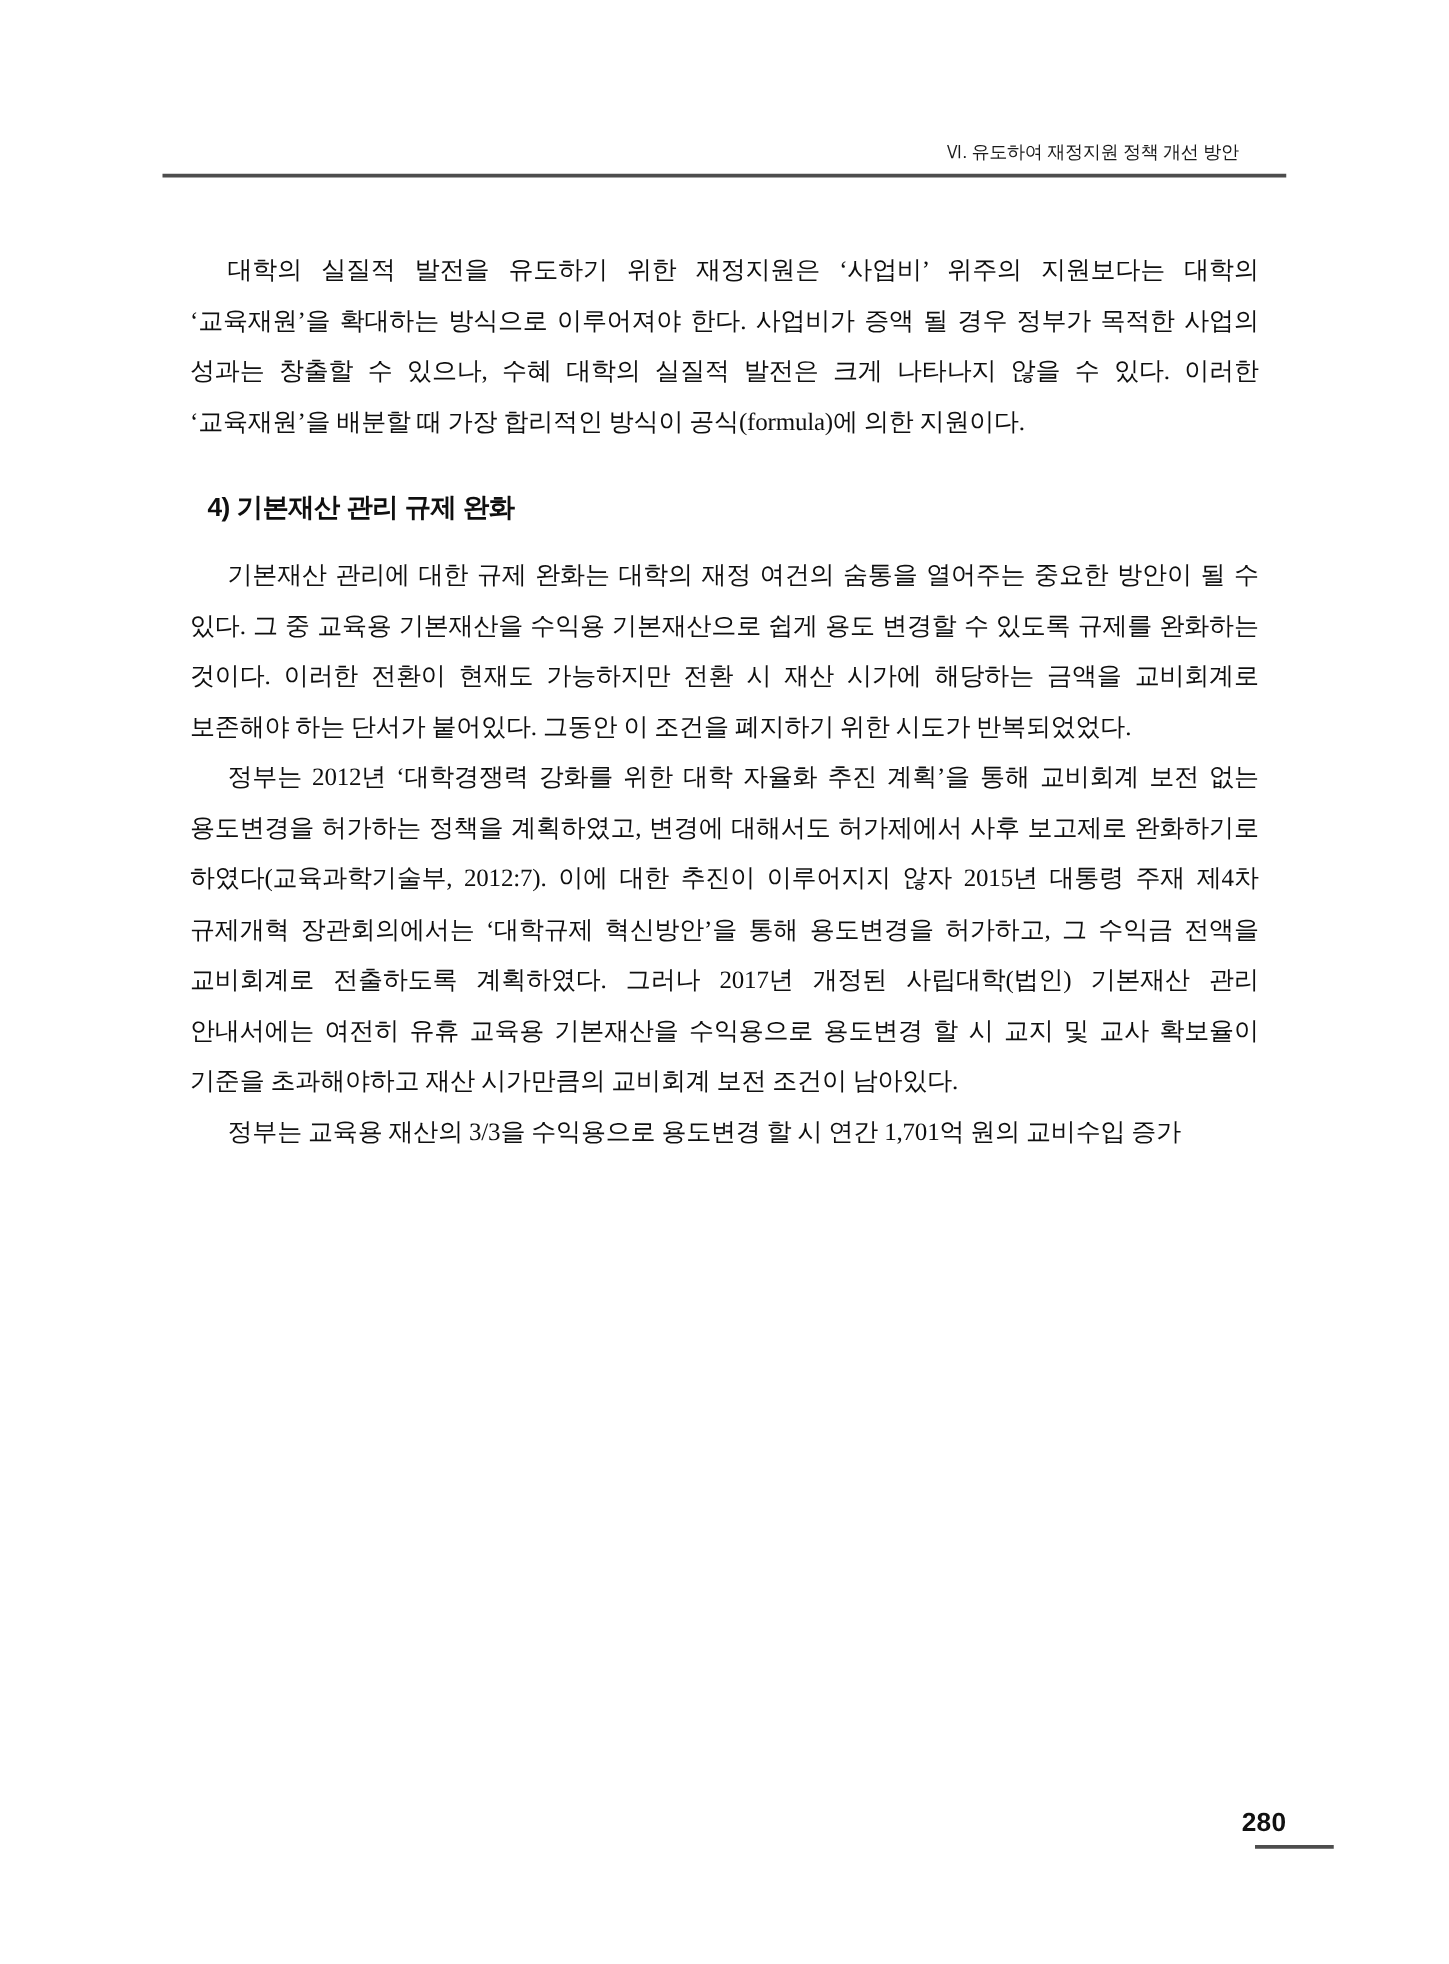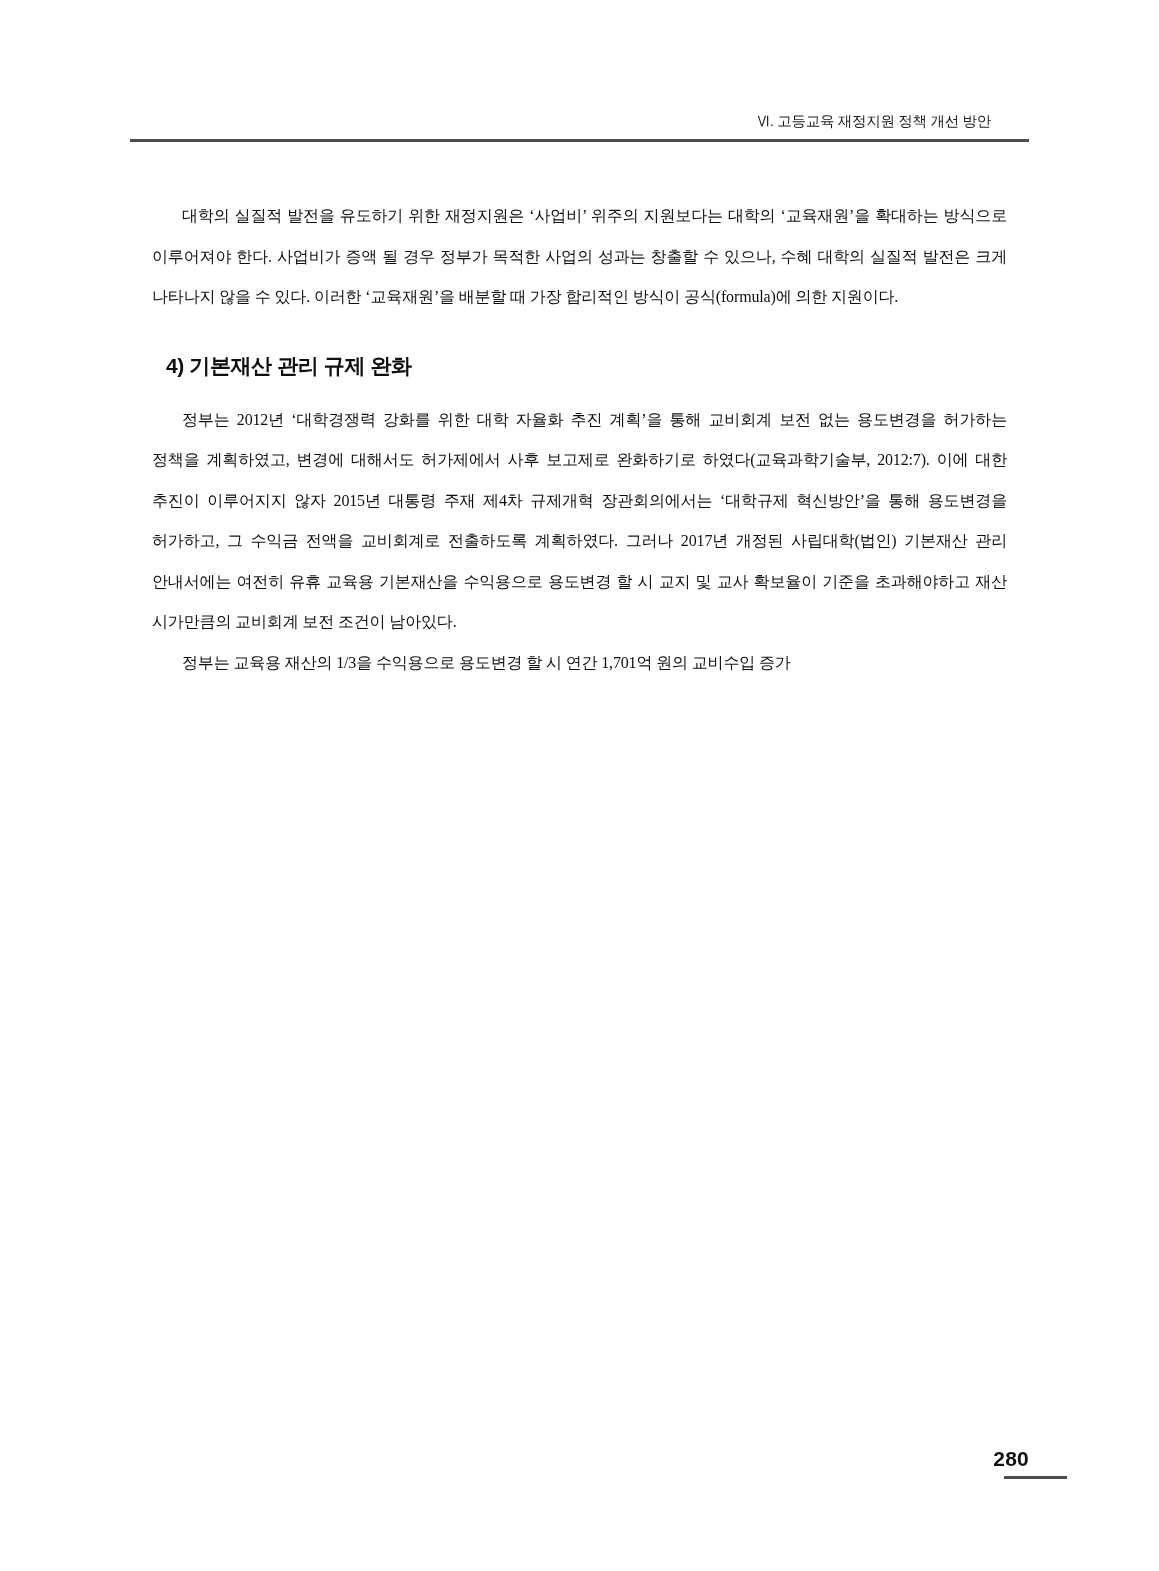--- a/index.html
+++ b/index.html
@@ -50,21 +50,21 @@
 
   
   .content {
     position: absolute;
     top: 196px;
     left: 152px;
     width: 855px;
   }
   p.para {
     margin: 0;
-    font-size: 16px;
+    font-size: 20px;
     line-height: 40.5px;
     text-align: justify;
     text-justify: inter-character;
     text-indent: 30px;
     letter-spacing: -0.15px;
     word-break: keep-all;
   }
   p.para + p.para {
     margin-top: 0;
   }
@@ -103,32 +103,33 @@
     height: 3.4px;
     background: #4d4d4d;
   }
 </style>
 </head>
 <body>
 
 <div class="page">
 
   <div class="header">
-    <div class="header-text">Ⅵ. 고등교육 재정지원 정책 개선 방안</div>
+    <div class="header-text">Ⅵ. 유도하여 재정지원 정책 개선 방안</div>
     <div class="header-rule"></div>
   </div>
 
   <div class="content">
 
     <p class="para">대학의 실질적 발전을 유도하기 위한 재정지원은 ‘사업비’ 위주의 지원보다는 대학의 ‘교육재원’을 확대하는 방식으로 이루어져야 한다. 사업비가 증액 될 경우 정부가 목적한 사업의 성과는 창출할 수 있으나, 수혜 대학의 실질적 발전은 크게 나타나지 않을 수 있다. 이러한 ‘교육재원’을 배분할 때 가장 합리적인 방식이 공식(formula)에 의한 지원이다.</p>
 
     <h3 class="subhead">4) 기본재산 관리 규제 완화</h3>
 
+    <p class="para">기본재산 관리에 대한 규제 완화는 대학의 재정 여건의 숨통을 열어주는 중요한 방안이 될 수 있다. 그 중 교육용 기본재산을 수익용 기본재산으로 쉽게 용도 변경할 수 있도록 규제를 완화하는 것이다. 이러한 전환이 현재도 가능하지만 전환 시 재산 시가에 해당하는 금액을 교비회계로 보존해야 하는 단서가 붙어있다. 그동안 이 조건을 폐지하기 위한 시도가 반복되었었다.</p>
     <p class="para">정부는 2012년 ‘대학경쟁력 강화를 위한 대학 자율화 추진 계획’을 통해 교비회계 보전 없는 용도변경을 허가하는 정책을 계획하였고, 변경에 대해서도 허가제에서 사후 보고제로 완화하기로 하였다(교육과학기술부, 2012:7). 이에 대한 추진이 이루어지지 않자 2015년 대통령 주재 제4차 규제개혁 장관회의에서는 ‘대학규제 혁신방안’을 통해 용도변경을 허가하고, 그 수익금 전액을 교비회계로 전출하도록 계획하였다. 그러나 2017년 개정된 사립대학(법인) 기본재산 관리 안내서에는 여전히 유휴 교육용 기본재산을 수익용으로 용도변경 할 시 교지 및 교사 확보율이 기준을 초과해야하고 재산 시가만큼의 교비회계 보전 조건이 남아있다.</p>
-    <p class="para">정부는 교육용 재산의 1/3을 수익용으로 용도변경 할 시 연간 1,701억 원의 교비수입 증가</p>
+    <p class="para">정부는 교육용 재산의 3/3을 수익용으로 용도변경 할 시 연간 1,701억 원의 교비수입 증가</p>
 
   </div>
 
   <div class="footer">
     <div class="footer-rule"></div>
     <div class="page-num">280</div>
   </div>
 
 </div>
 

